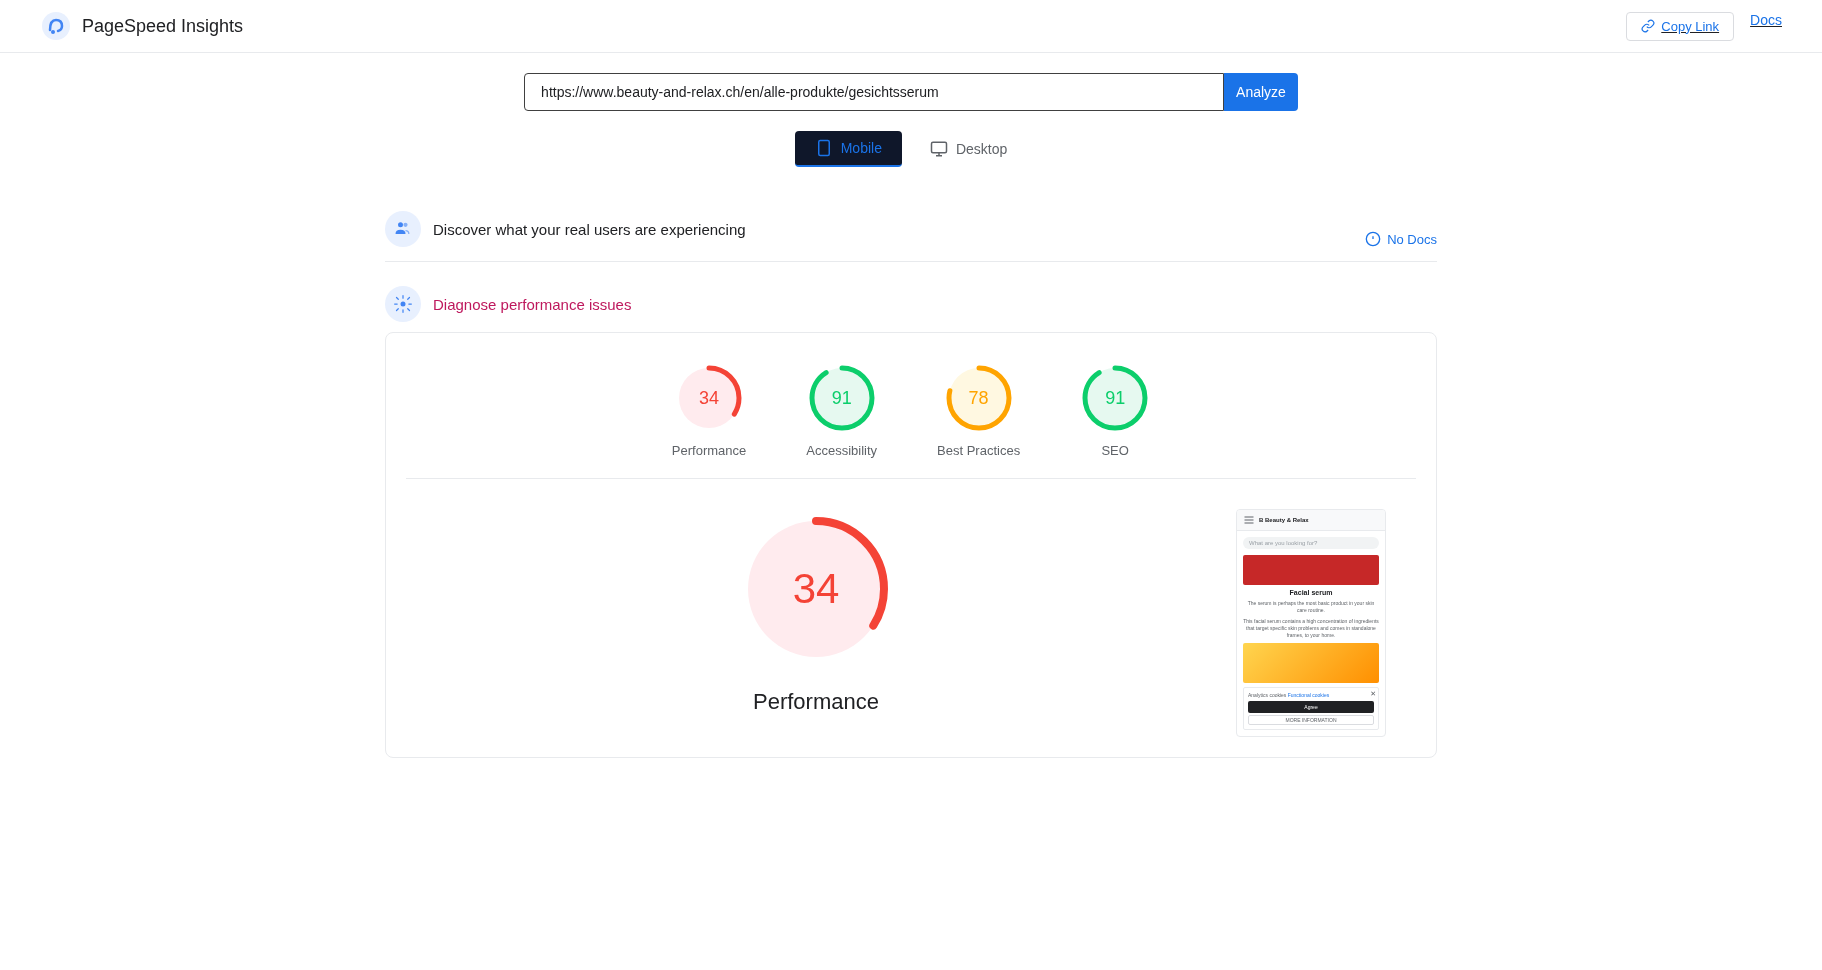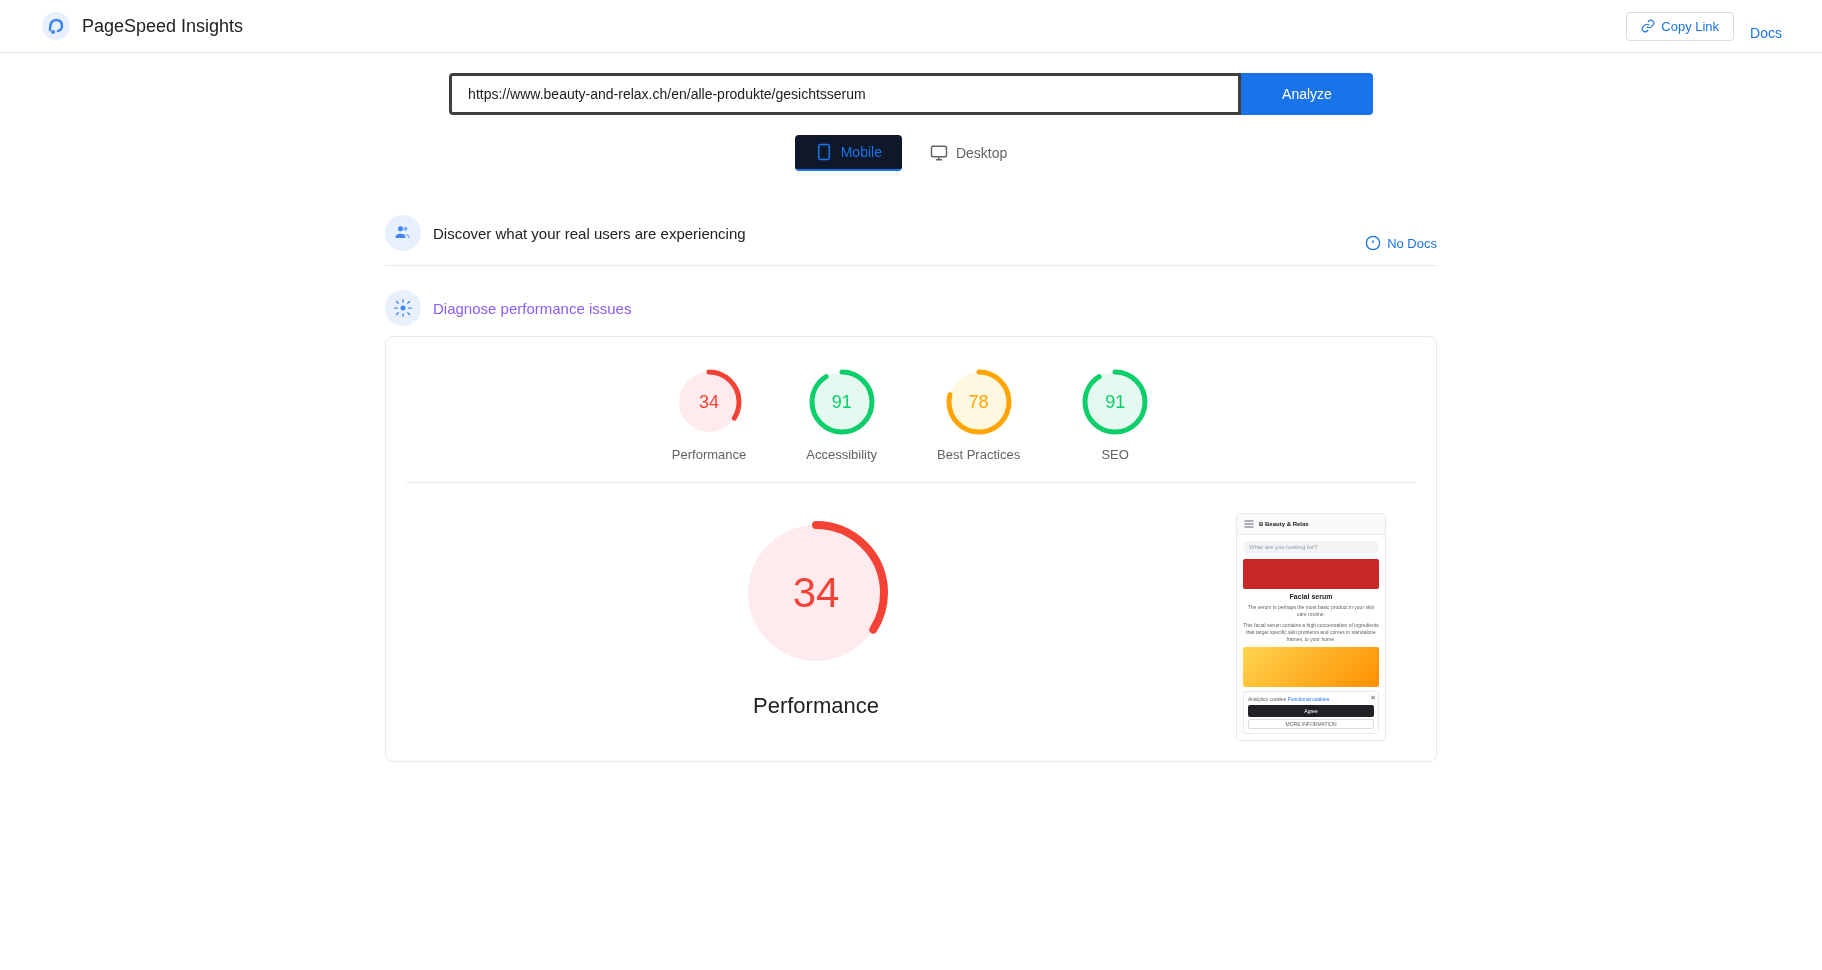--- a/index.html
+++ b/index.html
@@ -27,22 +27,23 @@
       width: 32px;
       height: 32px;
     }
     .header-title {
       font-size: 18px;
       font-weight: 500;
       color: #202124;
     }
     .header-right {
       display: flex;
-      align-items: flex-end;
+      align-items: flex-start;
       gap: 16px;
+      text-decoration: underline;
     }
     .copy-link-btn {
       display: flex;
       align-items: center;
       gap: 6px;
       padding: 6px 14px;
       border: 1px solid #dadce0;
       border-radius: 4px;
       background: #fff;
       color: #1a73e8;
@@ -64,30 +65,30 @@
     }
 
     
     .url-bar-row {
       display: flex;
       justify-content: center;
       gap: 0;
       margin-bottom: 20px;
     }
     .url-input {
-      width: 792px;
+      width: 700px;
       padding: 10px 16px;
-      border: 3px solid #404040;
+      border: 1px solid #404040;
       border-radius: 4px 0 0 4px;
       font-size: 14px;
       color: #202124;
       outline: none;
     }
     .analyze-btn {
-      padding: 10px 41px;
+      padding: 10px 12px;
       background: #1a73e8;
       color: #fff;
       border: none;
       border-radius: 0 4px 4px 0;
       font-size: 14px;
       font-weight: 500;
       cursor: pointer;
     }
 
     
@@ -168,21 +169,21 @@
       border-radius: 50%;
       background: #e8f0fe;
       display: flex;
       align-items: center;
       justify-content: center;
       font-size: 18px;
     }
     .diagnose-title {
       font-size: 15px;
       font-weight: 500;
-      color: #8b5cf6;
+      color: #be185d;
     }
 
     
     .scores-card {
       border: 1px solid #e8eaed;
       border-radius: 8px;
       padding: 30px 20px 20px 20px;
     }
 
     

